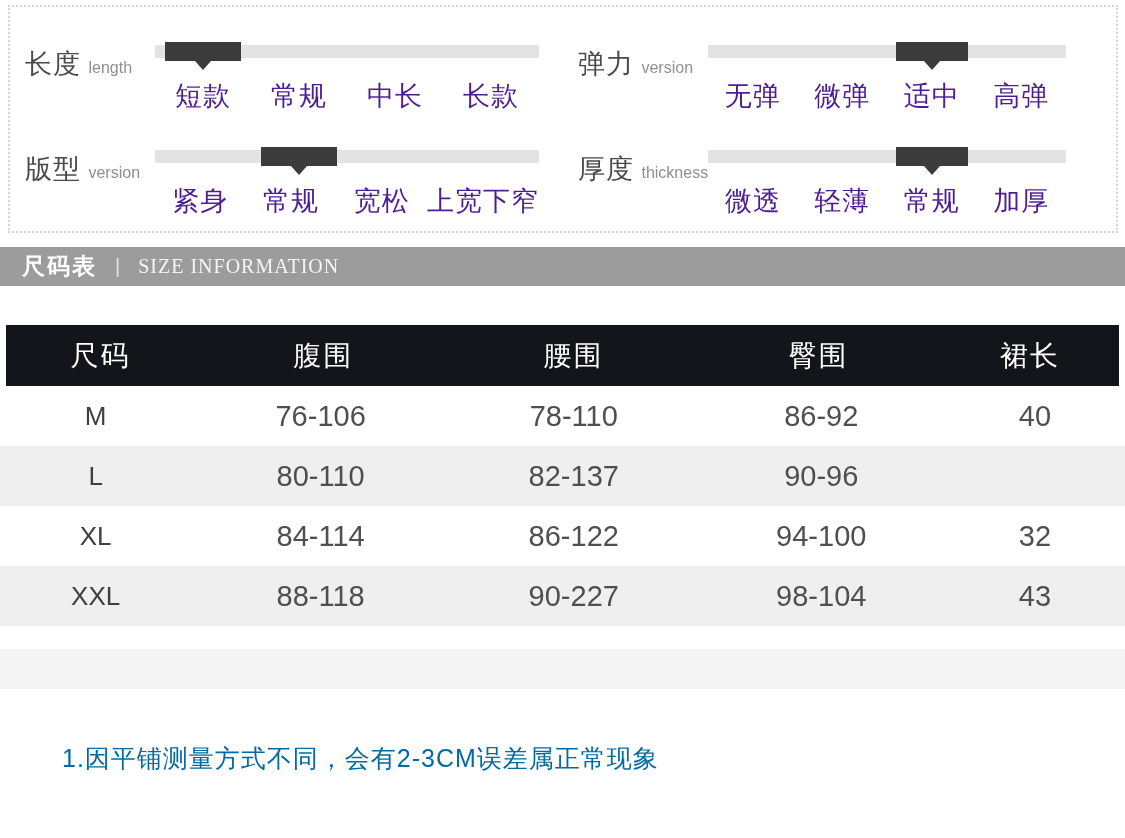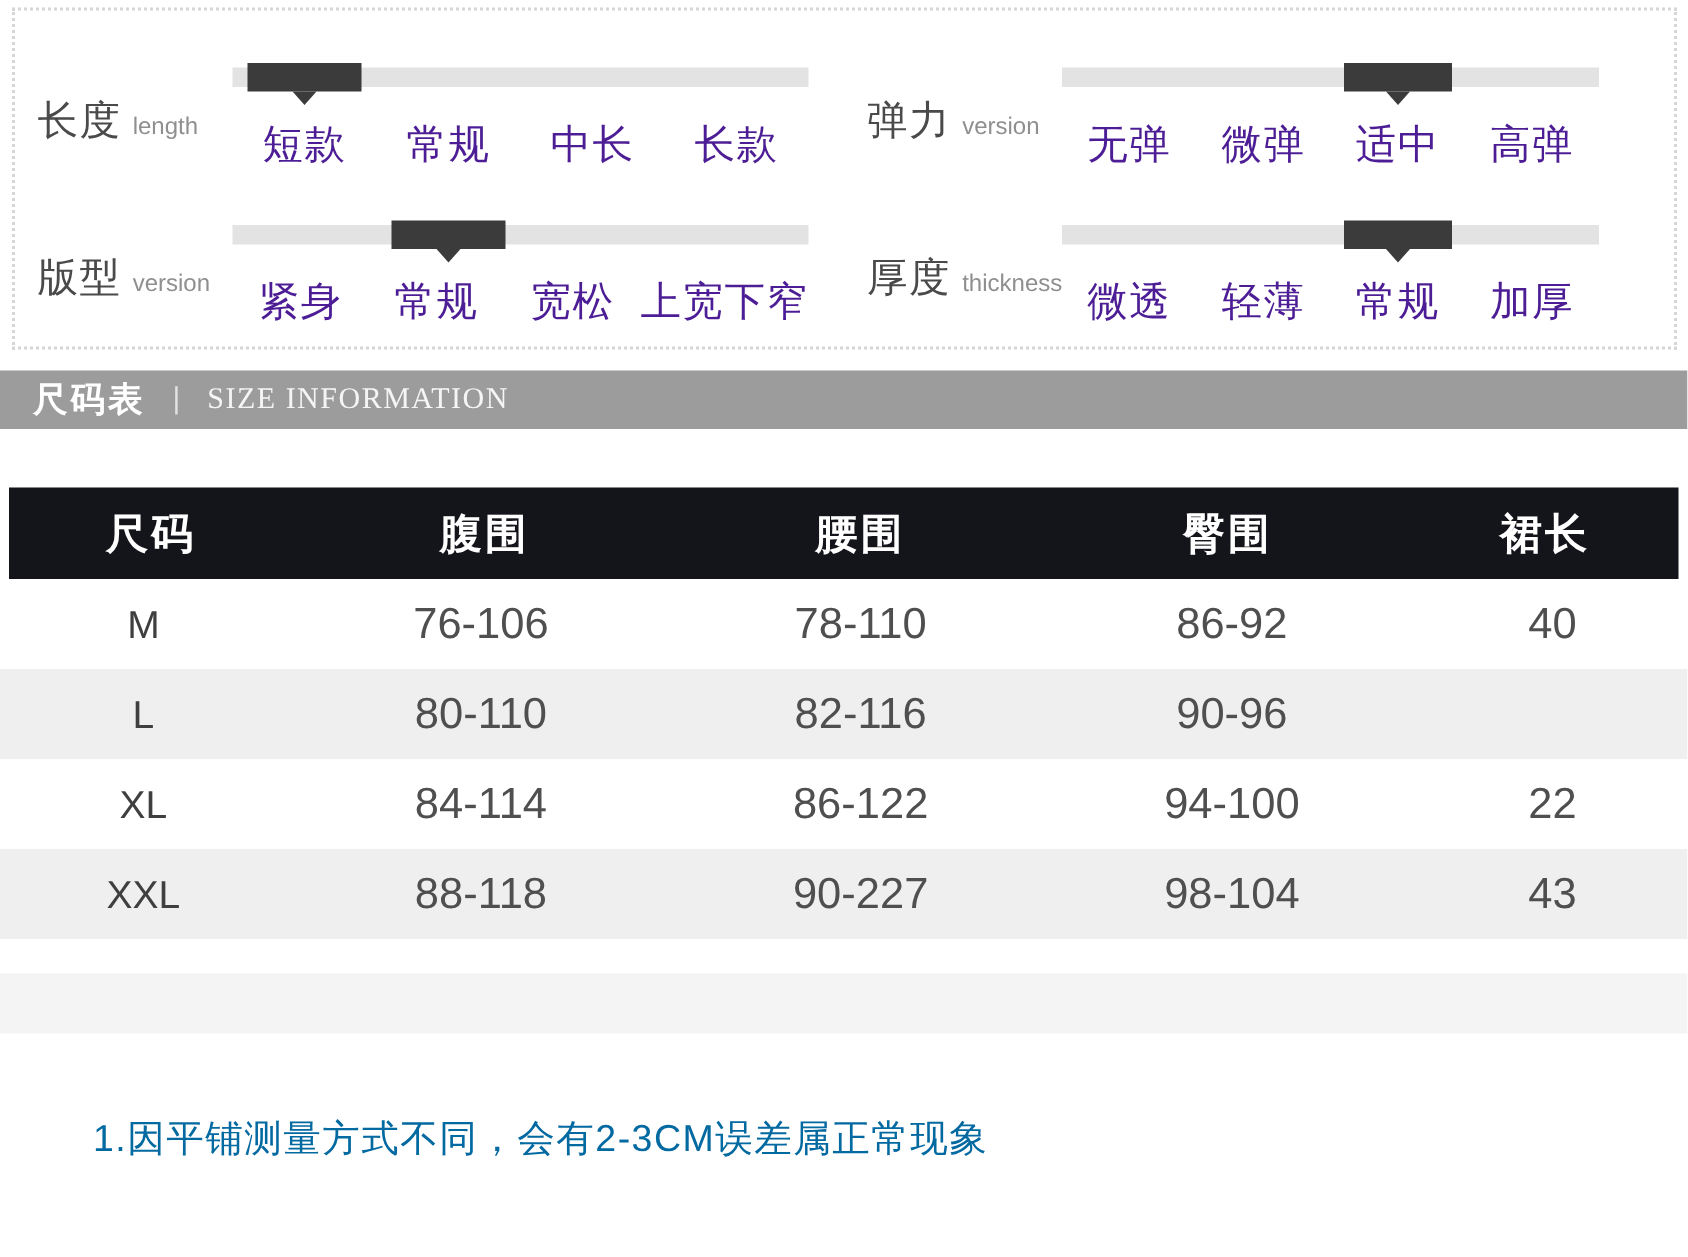--- a/index.html
+++ b/index.html
@@ -16,21 +16,21 @@
     margin: 5px 7px 0 8px;
     height: 228px;
     border: 2px dotted #d6d6d6;
     background: #ffffff;
     display: flex;
     padding-top: 38px;
   }
   .attr-col { width: 50%; padding-left: 15px; }
   .attr-col.left  { padding-right: 24px; }
   .attr-col.right { padding-right: 50px; }
-  .attr-row { display: flex; margin-bottom: 36px; align-items: center; }
+  .attr-row { display: flex; margin-bottom: 36px; }
   .attr-label { flex: 0 0 130px; white-space: nowrap; padding-top: 1px; }
   .attr-label .zh { font-size: 27px; color: #4a4a4a; letter-spacing: 1px; }
   .attr-label .en { font-size: 16px; color: #8f8f8f; margin-left: 3px; }
   .slider { flex: 1; min-width: 0; }
   .track { position: relative; height: 13px; background: #e3e3e3; }
   .indicator {
     position: absolute; top: -3px; height: 19px; width: 20%;
     background: #3b3b3b;
   }
   .indicator::after {
@@ -59,21 +59,21 @@
 
   
   .size-table { margin-top: 39px; }
   .thead {
     height: 61px; margin: 0 6px;
     background: #14141b;
     display: grid; grid-template-columns: 17% 23% 22% 22% 16%;
     align-items: center;
   }
   .thead span {
-    text-align: center; color: #ffffff; font-size: 28px; font-weight: bold;
+    text-align: center; color: #ffffff; font-size: 28px; font-weight: normal;
     letter-spacing: 2px;
   }
   .trow {
     height: 60px;
     display: grid; grid-template-columns: 17% 23% 22% 22% 16%;
     align-items: center;
   }
   .trow.striped { background: #efefef; }
   .trow span { text-align: center; font-size: 29px; color: #4f4f4f; }
   .trow span.size-name { font-size: 26px; color: #3f3f3f; }
@@ -191,30 +191,30 @@
     <span class="size-name">M</span>
     <span>76-106</span>
     <span>78-110</span>
     <span>86-92</span>
     <span>40</span>
   </div>
 
   <div class="trow striped">
     <span class="size-name">L</span>
     <span>80-110</span>
-    <span>82-116</span>
+    <span>82-137</span>
     <span>90-96</span>
   </div>
 
   <div class="trow">
     <span class="size-name">XL</span>
     <span>84-114</span>
     <span>86-122</span>
     <span>94-100</span>
-    <span>22</span>
+    <span>32</span>
   </div>
 
   <div class="trow striped">
     <span class="size-name">XXL</span>
     <span>88-118</span>
     <span>90-227</span>
     <span>98-104</span>
     <span>43</span>
   </div>
 

